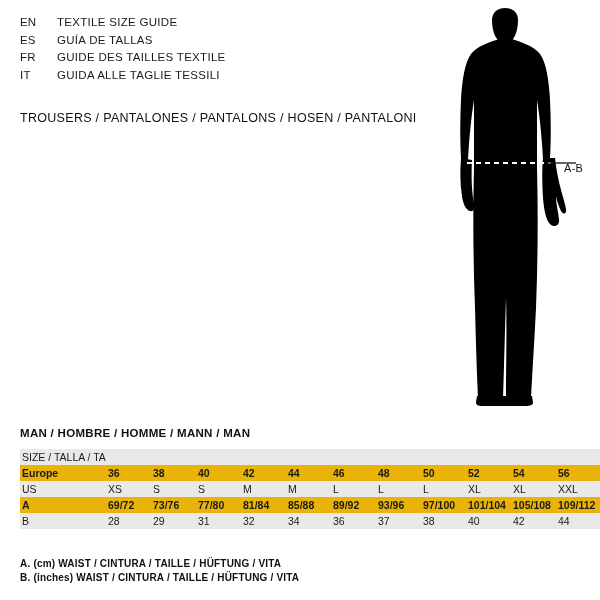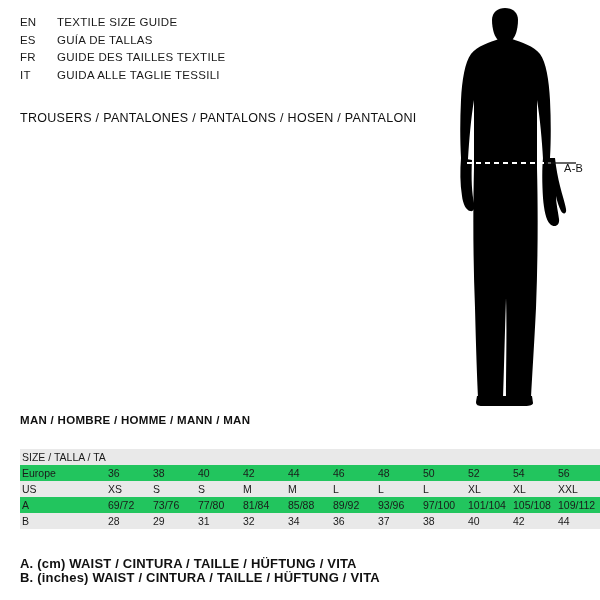--- a/index.html
+++ b/index.html
@@ -74,21 +74,21 @@
     top: 154px;
     font-size: 11px;
     color: #111;
     letter-spacing: 0.3px;
   }
 
   
   .section-title {
     position: absolute;
     left: 20px;
-    top: 414px;
+    top: 427px;
     font-size: 11.5px;
     font-weight: bold;
     letter-spacing: 0.3px;
     color: #111;
   }
   table.size-table {
     position: absolute;
     left: 20px;
     top: 449px;
     width: 560px;
@@ -100,40 +100,41 @@
     padding: 2px 0 2px 2px;
     text-align: left;
     color: #1a1a1a;
     white-space: nowrap;
     overflow: hidden;
   }
   table.size-table tr.shade td {
     background: #e9e9e9;
   }
   table.size-table tr.plain td {
-    background: #22c55e;
+    background: #eab308;
+    font-weight: bold;
   }
   table.size-table td.label {
     width: 84px;
   }
   table.size-table td.val {
     width: 43px;
   }
   tr.header-row td {
     font-weight: normal;
   }
 
   
   .footnotes {
     position: absolute;
     left: 20px;
     top: 557px;
   }
   .footnote {
-    font-size: 13px;
+    font-size: 10px;
     font-weight: bold;
     letter-spacing: 0.2px;
     color: #111;
     line-height: 14px;
   }
 </style>
 </head>
 <body>
 
 <div class="page">

